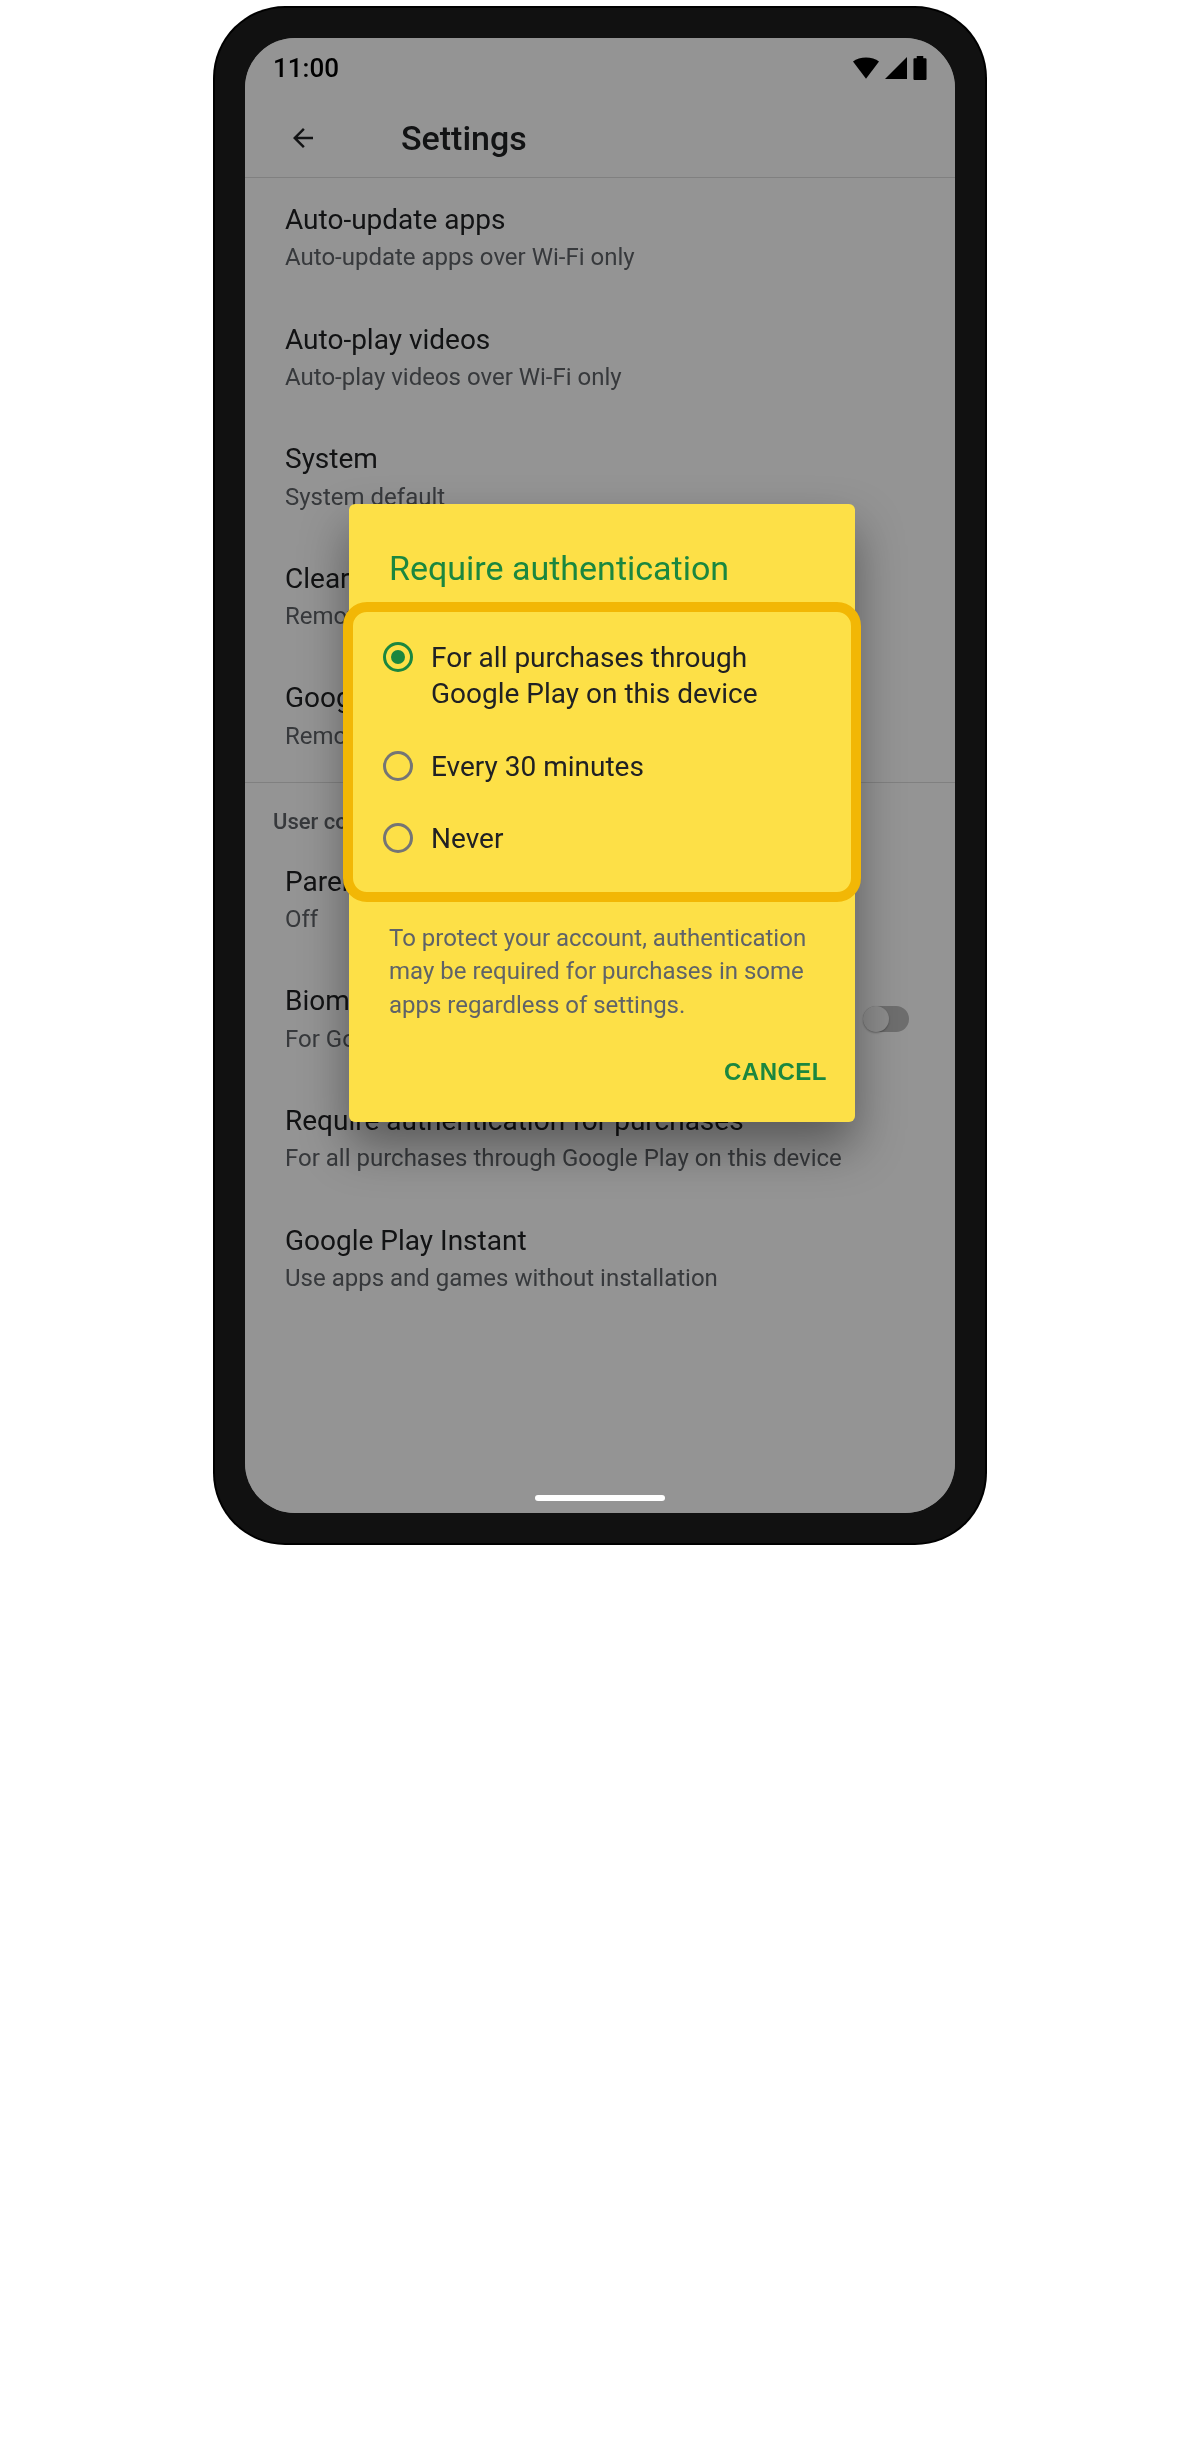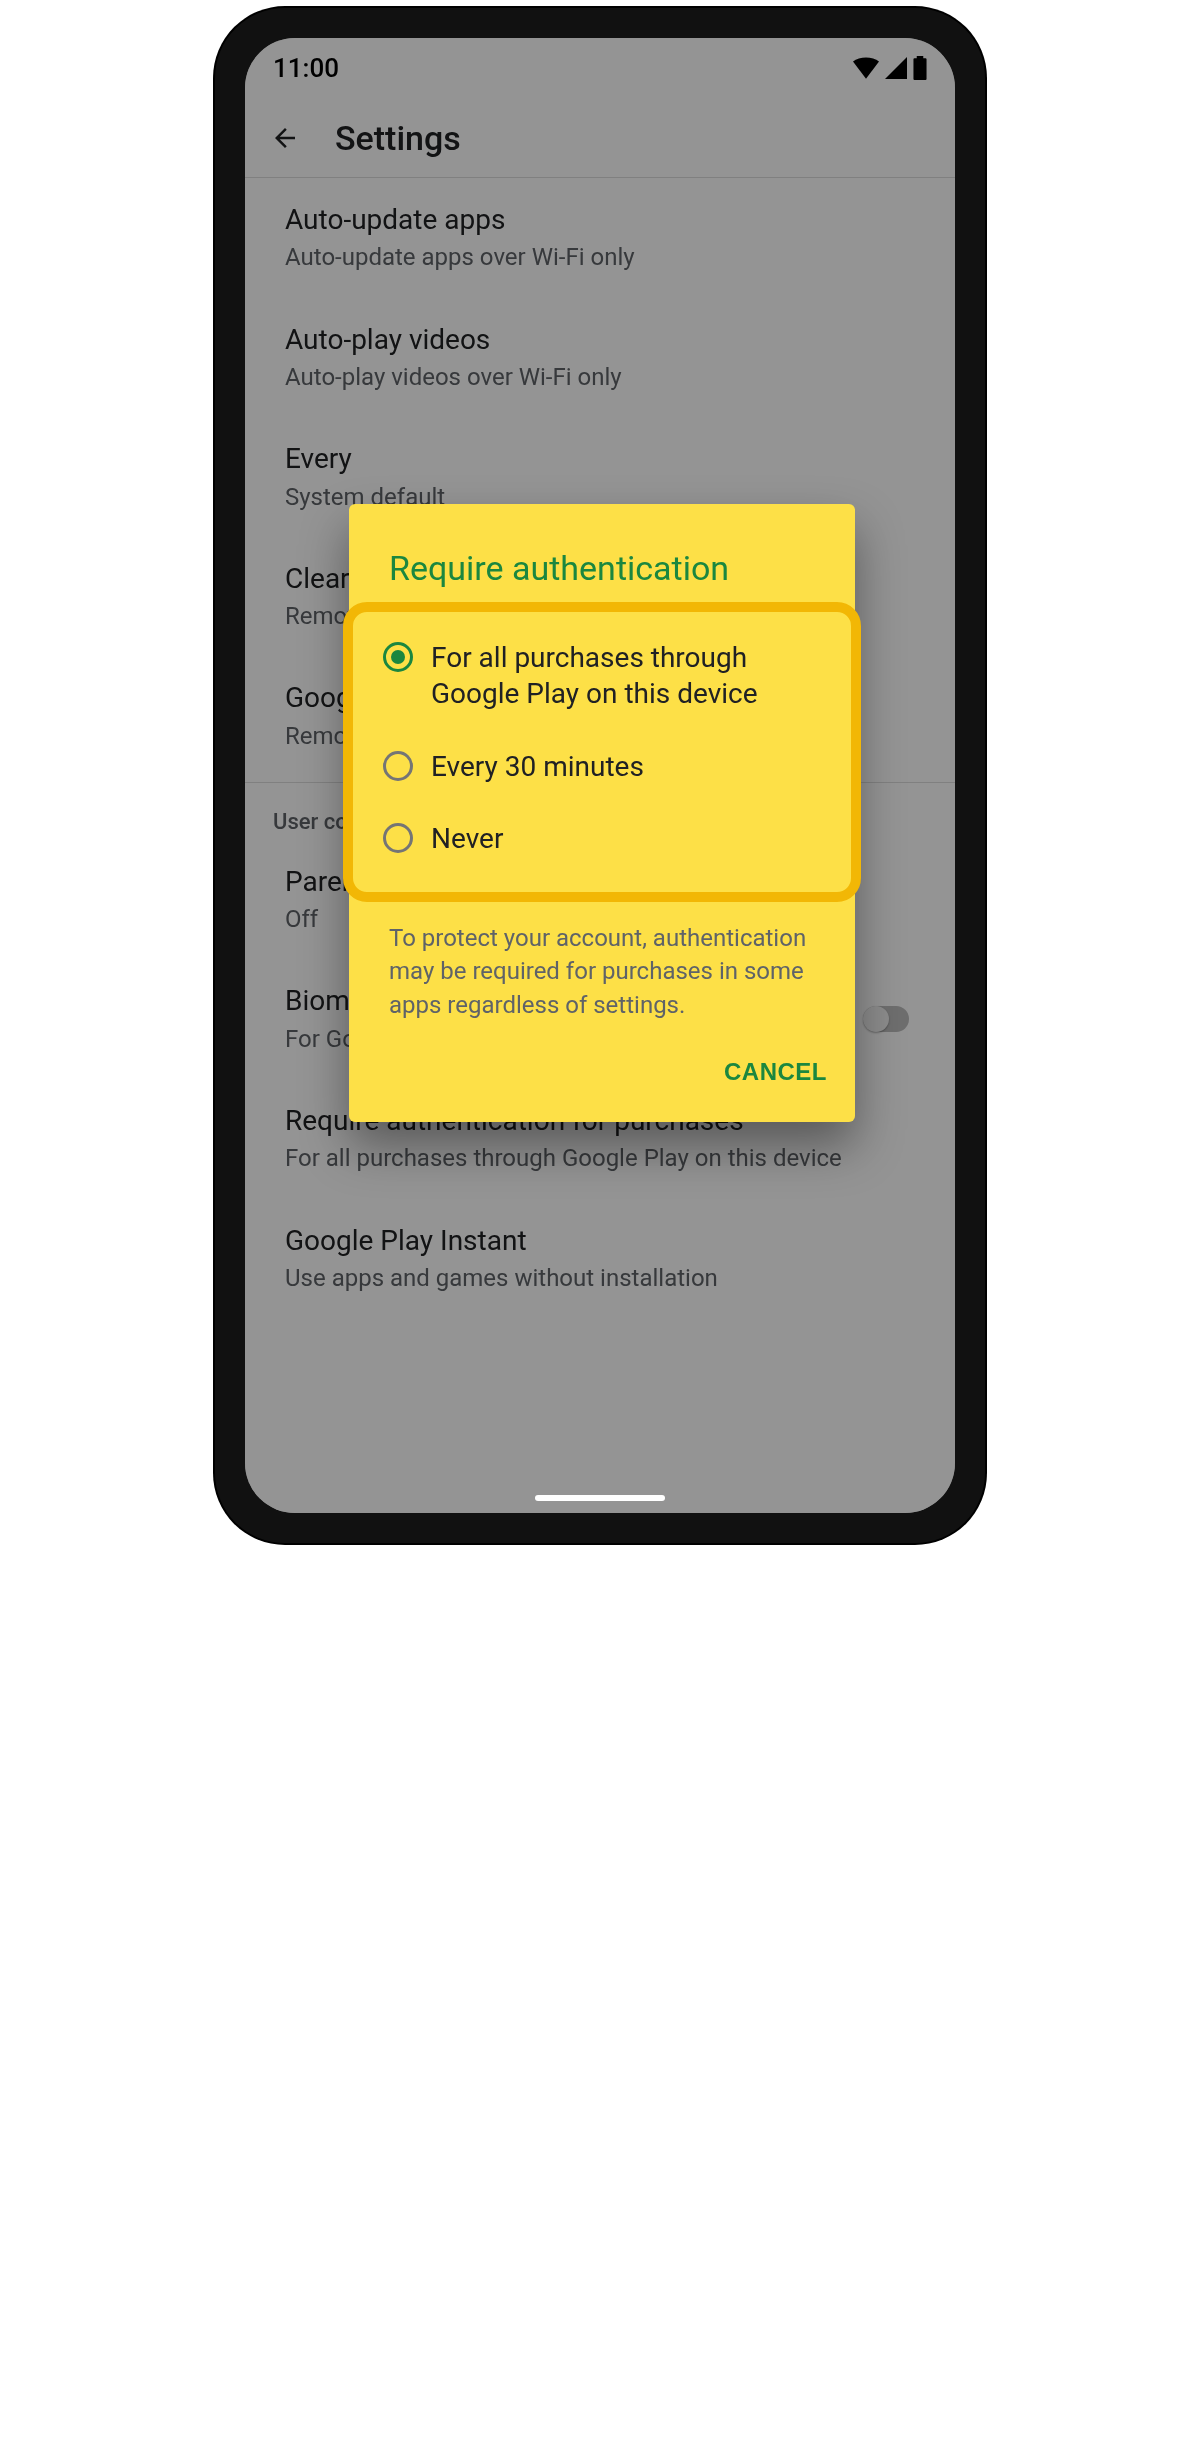--- a/index.html
+++ b/index.html
@@ -33,22 +33,23 @@
     display: flex; align-items: center; justify-content: space-between;
     padding: 0 28px;
     color: #000; font-size: 26px; font-weight: 500;
   }
   .status-icons { display: flex; gap: 6px; align-items: center; }
   .status-icons svg { fill: #000; }
   
   .appbar {
     height: 80px;
     display: flex; align-items: center;
-    padding: 0 18px;
+    padding: 0 36px;
     border-bottom: 1px solid #ddd;
+    gap: 48px;
   }
   .appbar .back { width: 44px; height: 44px; display:flex; align-items:center; justify-content:center; }
   .appbar .title { font-size: 34px; font-weight: 500; color: #202124; margin-left: 28px; }
   
   .settings-list { padding: 0 0 40px 0; }
   .item { padding: 24px 40px; }
   .item-title { font-size: 28px; color: #202124; line-height: 1.3; }
   .item-sub { font-size: 24px; color: #5f6368; margin-top: 4px; line-height: 1.3; }
   .section-divider { border-top: 1px solid #ddd; margin-top: 6px; }
   .section-header { padding: 26px 28px 6px 28px; font-size: 22px; color: #5f6368; font-weight: 500; }
@@ -148,21 +149,21 @@
       <div class="settings-list">
         <div class="item">
           <div class="item-title">Auto-update apps</div>
           <div class="item-sub">Auto-update apps over Wi-Fi only</div>
         </div>
         <div class="item">
           <div class="item-title">Auto-play videos</div>
           <div class="item-sub">Auto-play videos over Wi-Fi only</div>
         </div>
         <div class="item">
-          <div class="item-title">Every</div>
+          <div class="item-title">System</div>
           <div class="item-sub">System default</div>
         </div>
         <div class="item">
           <div class="item-title">Clear</div>
           <div class="item-sub">Remove</div>
         </div>
         <div class="item">
           <div class="item-title">Google</div>
           <div class="item-sub">Remove and other</div>
         </div>

